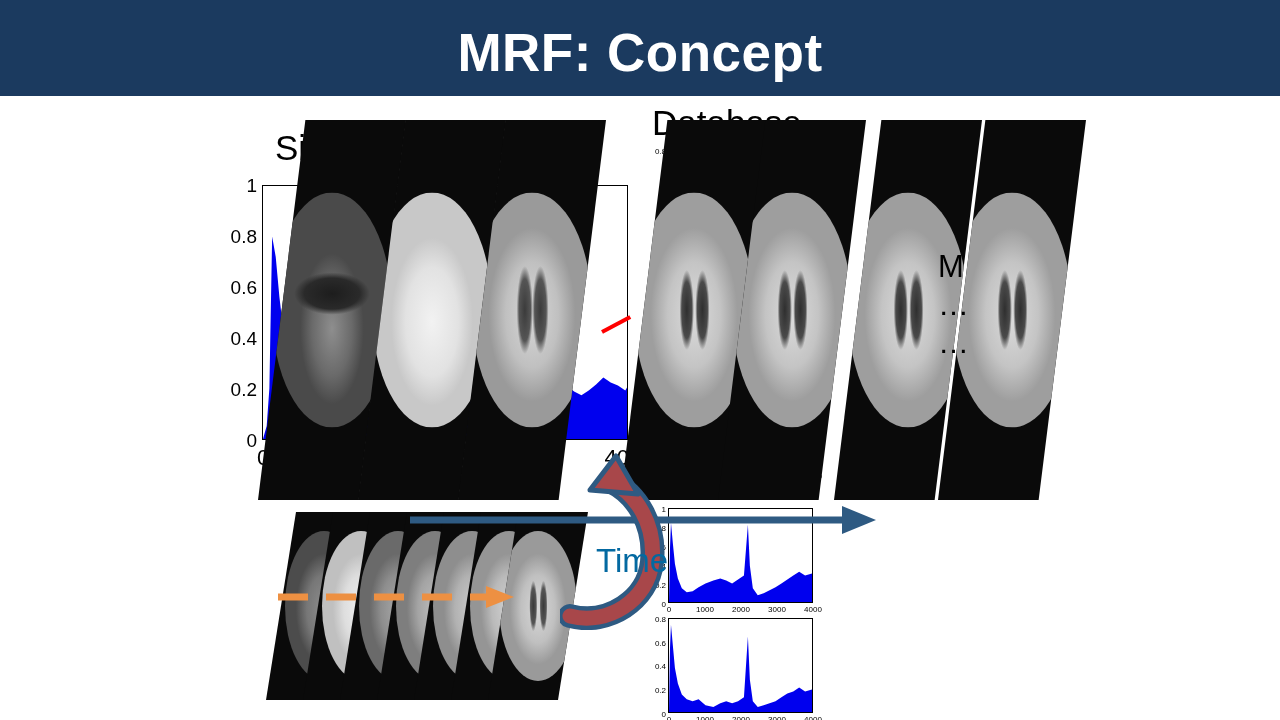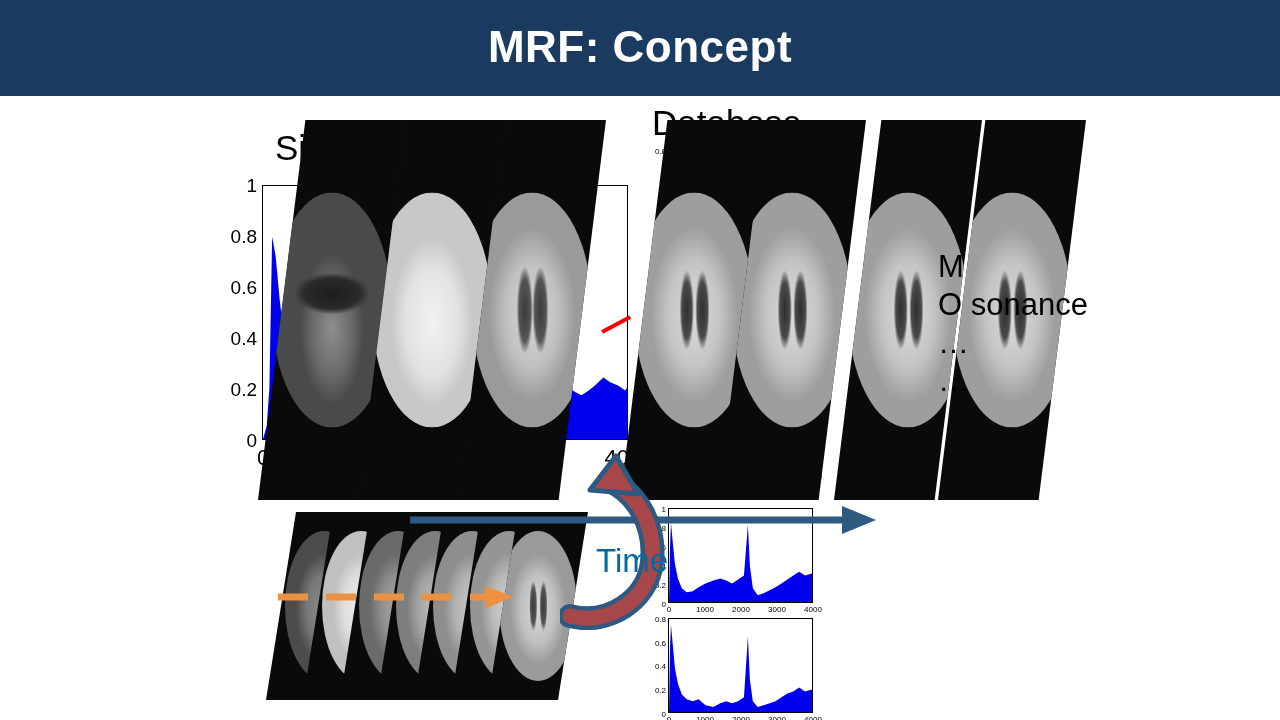--- a/index.html
+++ b/index.html
@@ -20,21 +20,21 @@
   #title-bar {
     position: absolute; left: 0; top: 0;
     width: 1280px; height: 96px;
     background: #1b3a5f;
   }
   #title-text {
     position: absolute; left: 0; top: 22px;
     width: 1280px;
     text-align: center;
     color: #ffffff;
-    font-size: 44px;
+    font-size: 53px;
     font-weight: bold;
     letter-spacing: 0.5px;
     font-family: "Liberation Sans", sans-serif;
   }
 
   
   .plot {
     position: absolute;
     background: #ffffff;
     border: 1px solid #000000;
@@ -325,21 +325,20 @@
         radial-gradient(ellipse 7% 20% at 44% 50%, #2f2f2f 0%, #4a4a4a 60%, rgba(0,0,0,0) 85%),
         radial-gradient(ellipse 7% 20% at 57% 50%, #2f2f2f 0%, #4a4a4a 60%, rgba(0,0,0,0) 85%),
         radial-gradient(ellipse 44% 45% at 50% 52%, #dcdcdc 0%, #c4c4c4 50%, #9e9e9e 82%),
         radial-gradient(ellipse 48% 48% at 50% 50%, rgba(0,0,0,0) 83%, #c8c8c8 87%, #2e2e2e 95%, #000 100%),
         radial-gradient(ellipse 50% 50% at 50% 50%, #c0c0c0 0%, #ababab 80%, #141414 96%, #000 100%);">
     </div>
   </div>
 
   <div id="param-list">
     <div>M</div>
-    <div>O      sonance</div>
     <div>…</div>
     <div>…</div>
   </div>
 
   <div class="brain-card" style="left:266px; top:512px; width:100px; height:188px;
               clip-path: polygon(30% 0%, 100% 0%, 70% 100%, 0% 100%);">
     <div class="brain" style="width:78px;height:150px; left:58%;
       background:
         radial-gradient(ellipse 44% 45% at 50% 52%, #8e8e8e 0%, #777 50%, #4c4c4c 82%),
         radial-gradient(ellipse 50% 50% at 50% 50%, #858585 0%, #6e6e6e 80%, #111 96%, #000 100%);">

